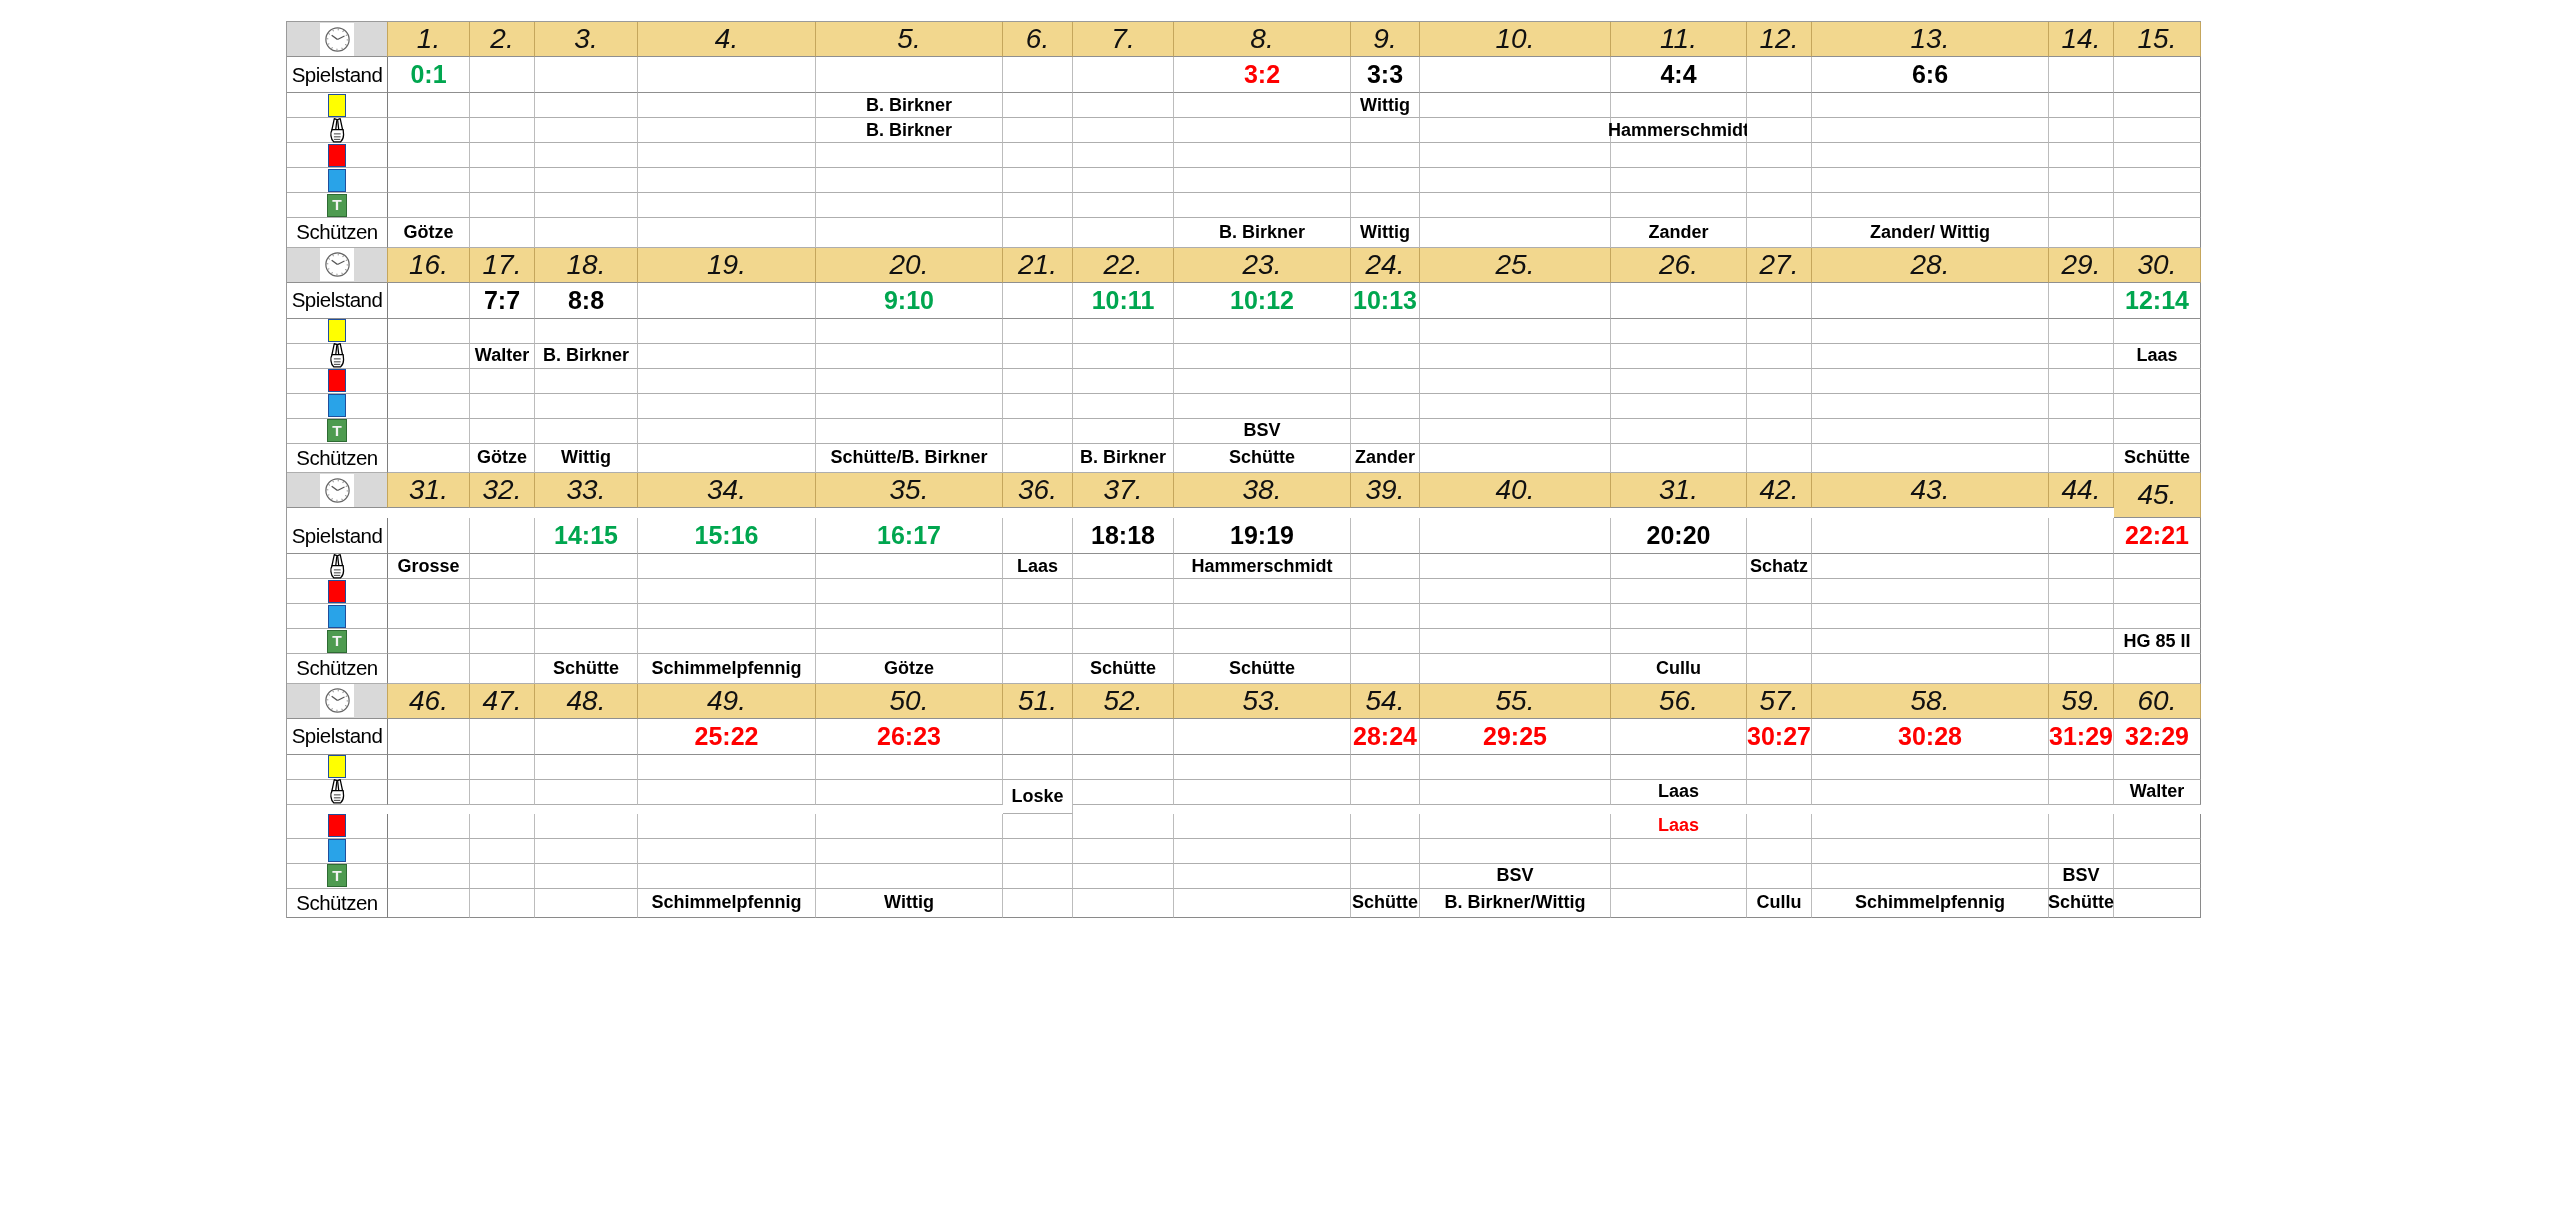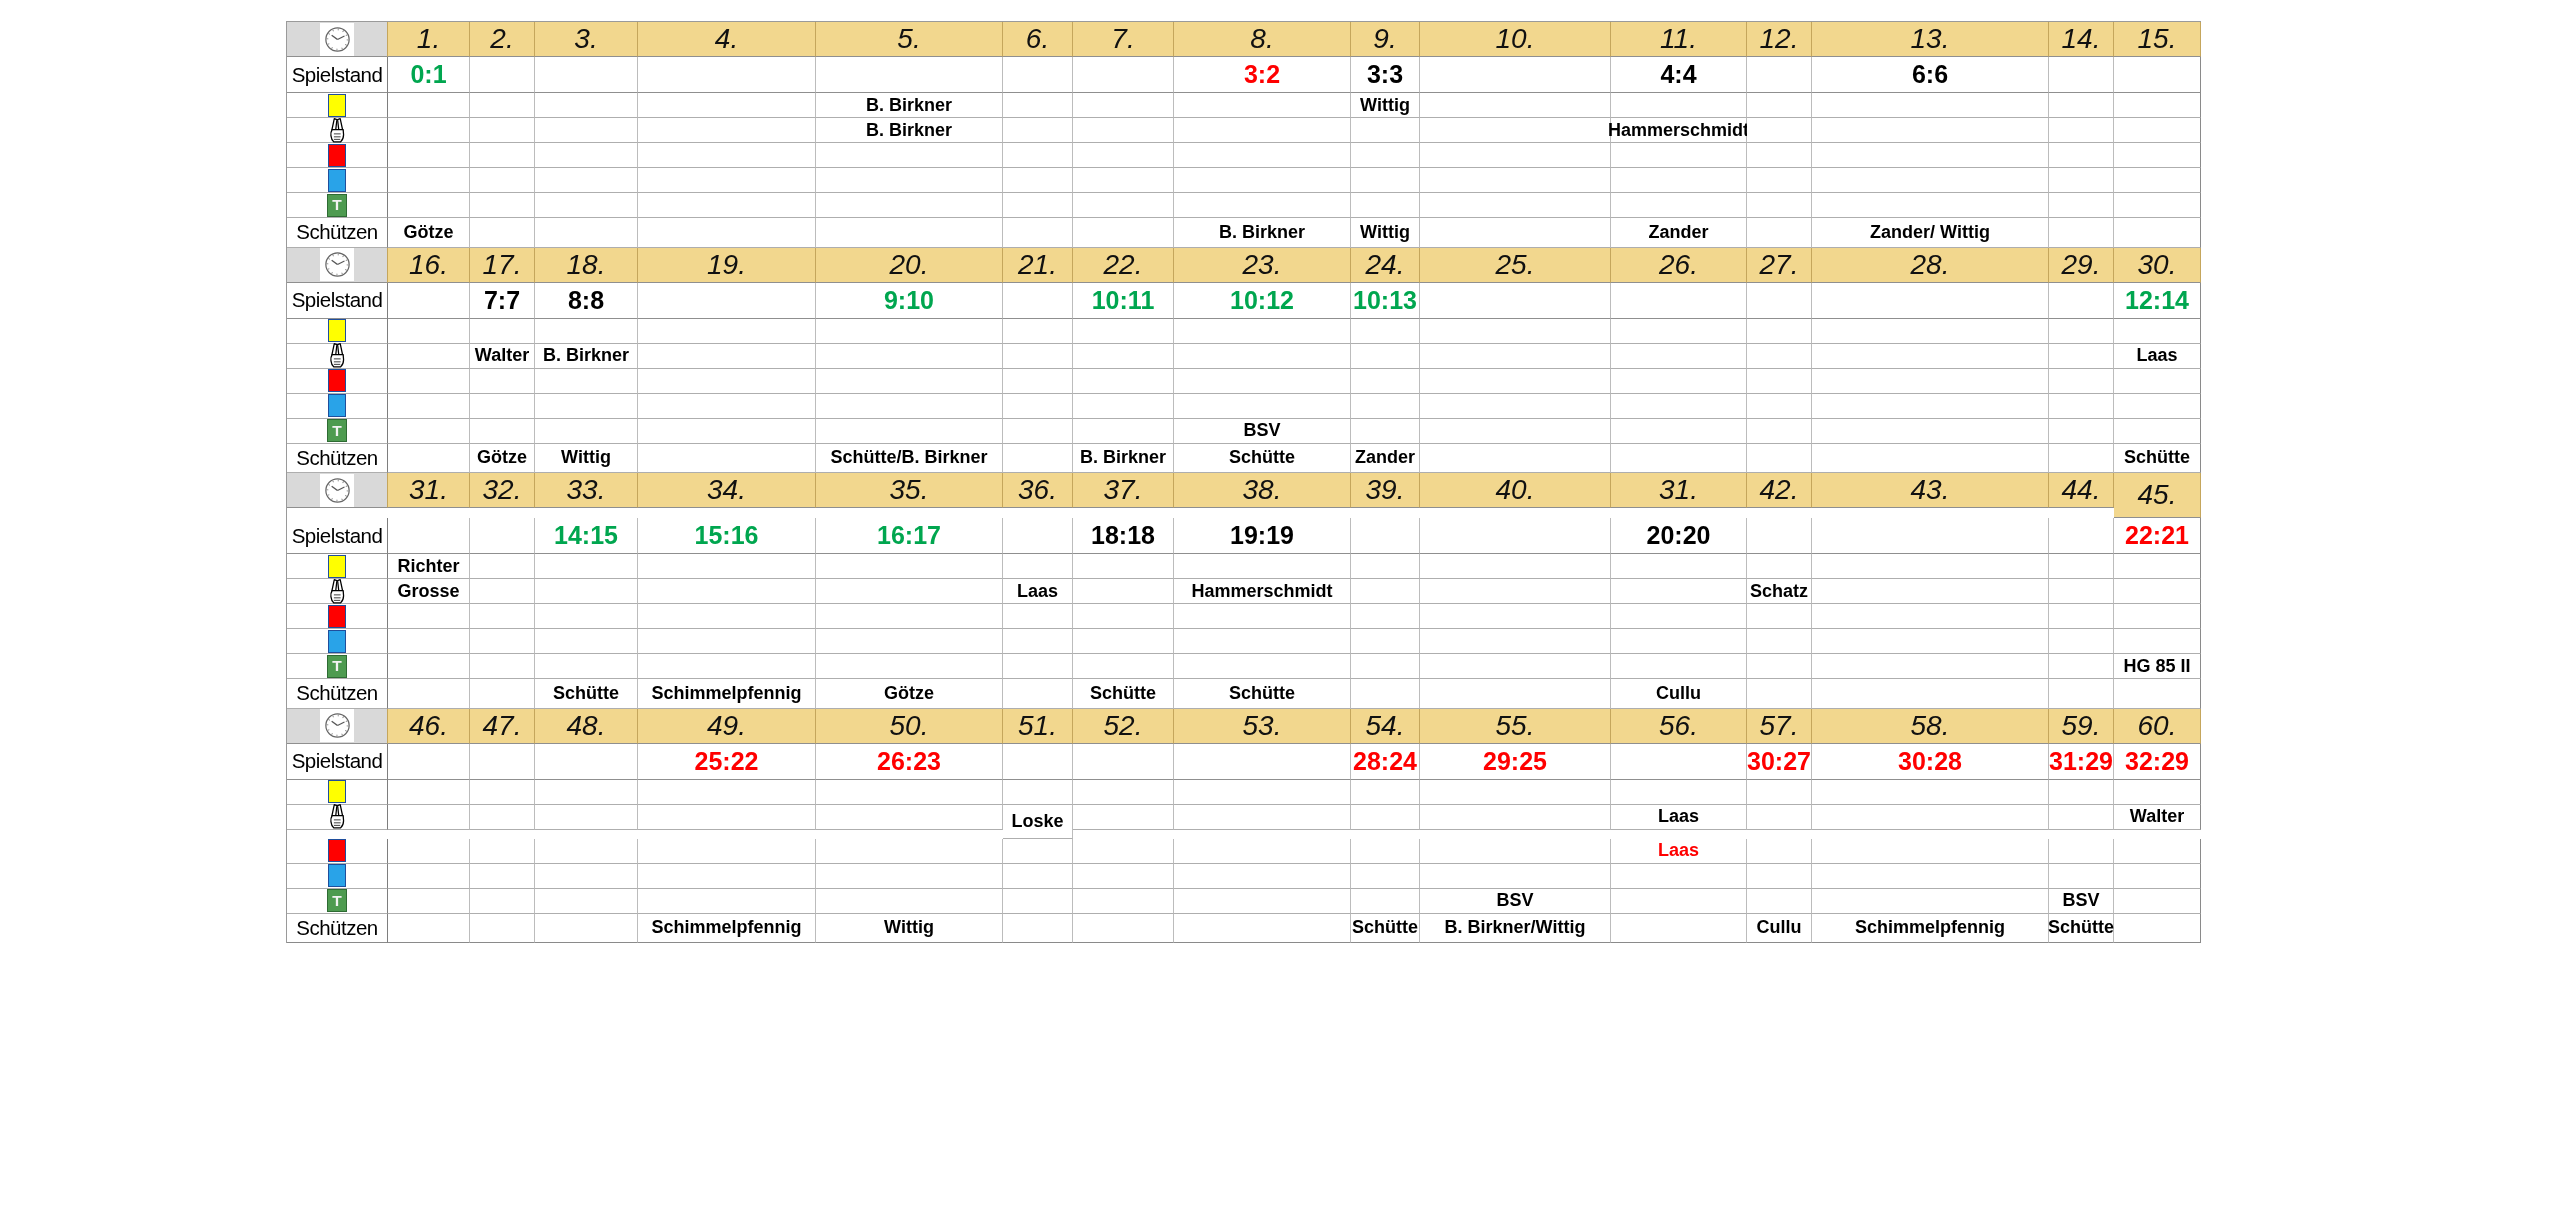--- a/index.html
+++ b/index.html
@@ -598,42 +598,20 @@
         </div>
         <div class="cell" style="width: 65px; height: 36px;"></div>
         <div class="cell" style="width: 237px; height: 36px;"></div>
         <div class="cell" style="width: 65px; height: 36px;"></div>
         <div class="cell score-cell red" style="width: 87px; height: 36px;">
           <span>22:21</span>
         </div>
       </div>
       <div class="row">
         <div class="cell label" style="width: 101px; height: 25px;">
-          <span class="card" style="background:#FFFF00"></span>
-        </div>
-        <div class="cell" style="width: 82px; height: 25px;">
-          <span class="name ">Richter</span>
-        </div>
-        <div class="cell" style="width: 65px; height: 25px;"></div>
-        <div class="cell" style="width: 103px; height: 25px;"></div>
-        <div class="cell" style="width: 178px; height: 25px;"></div>
-        <div class="cell" style="width: 187px; height: 25px;"></div>
-        <div class="cell" style="width: 70px; height: 25px;"></div>
-        <div class="cell" style="width: 101px; height: 25px;"></div>
-        <div class="cell" style="width: 177px; height: 25px;"></div>
-        <div class="cell" style="width: 69px; height: 25px;"></div>
-        <div class="cell" style="width: 191px; height: 25px;"></div>
-        <div class="cell" style="width: 136px; height: 25px;"></div>
-        <div class="cell" style="width: 65px; height: 25px;"></div>
-        <div class="cell" style="width: 237px; height: 25px;"></div>
-        <div class="cell" style="width: 65px; height: 25px;"></div>
-        <div class="cell" style="width: 87px; height: 25px;"></div>
-      </div>
-      <div class="row">
-        <div class="cell label" style="width: 101px; height: 25px;">
           <span style="display:inline-flex;">
             <svg width="20.5" height="27" viewBox="0 0 24 32">
               <g fill="#fff" stroke="#000" stroke-width="1.5" stroke-linejoin="round">
                 <path d="M8.5 2 L5.5 16 L10 17 L11.6 3 Z"></path>
                 <path d="M15.5 2 L18.5 16 L14 17 L12.4 3 Z"></path>
                 <path d="M6 15 Q4 18 4.5 22 Q5 27 8 29.5 L16 29.5 Q19.5 26 19.5 21 L19 15 Z"></path>
                 <path d="M8 20 L16 20" stroke-width="0.9"></path>
                 <path d="M8 23.5 L16 23.5" stroke-width="0.9"></path>
                 <path d="M8 26.5 L15.5 26.5" stroke-width="0.9"></path>
               </g>

